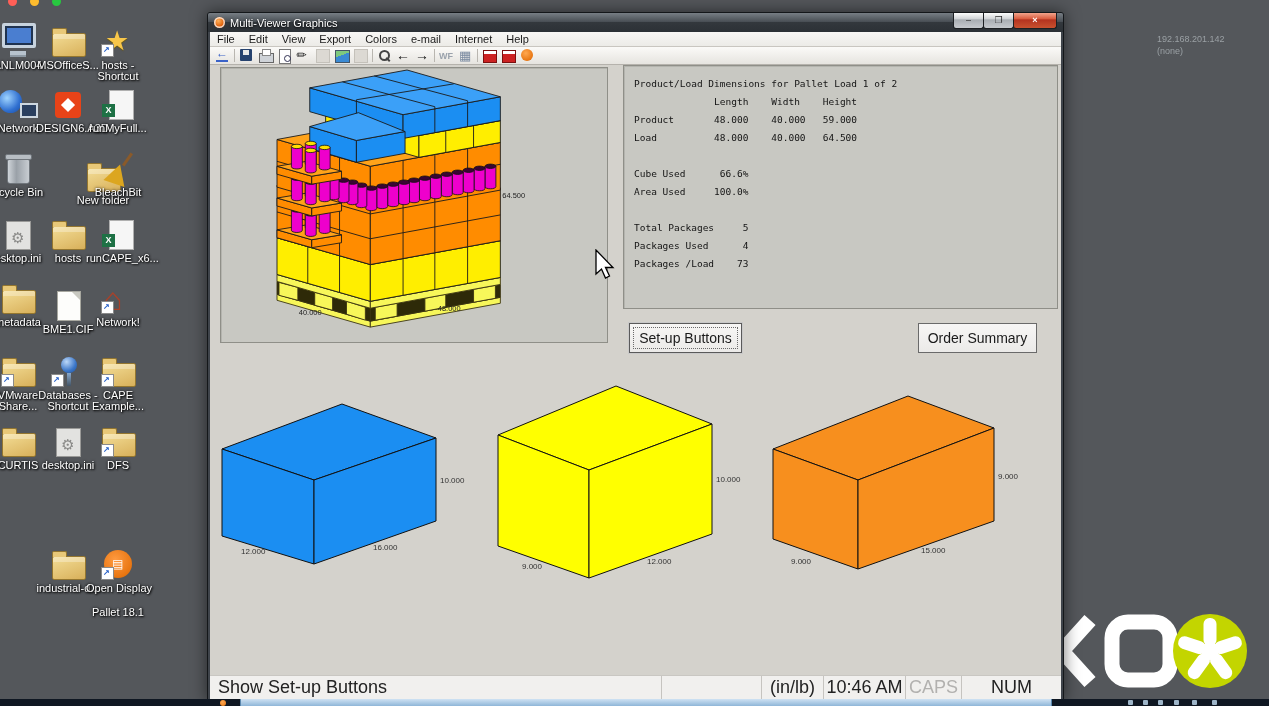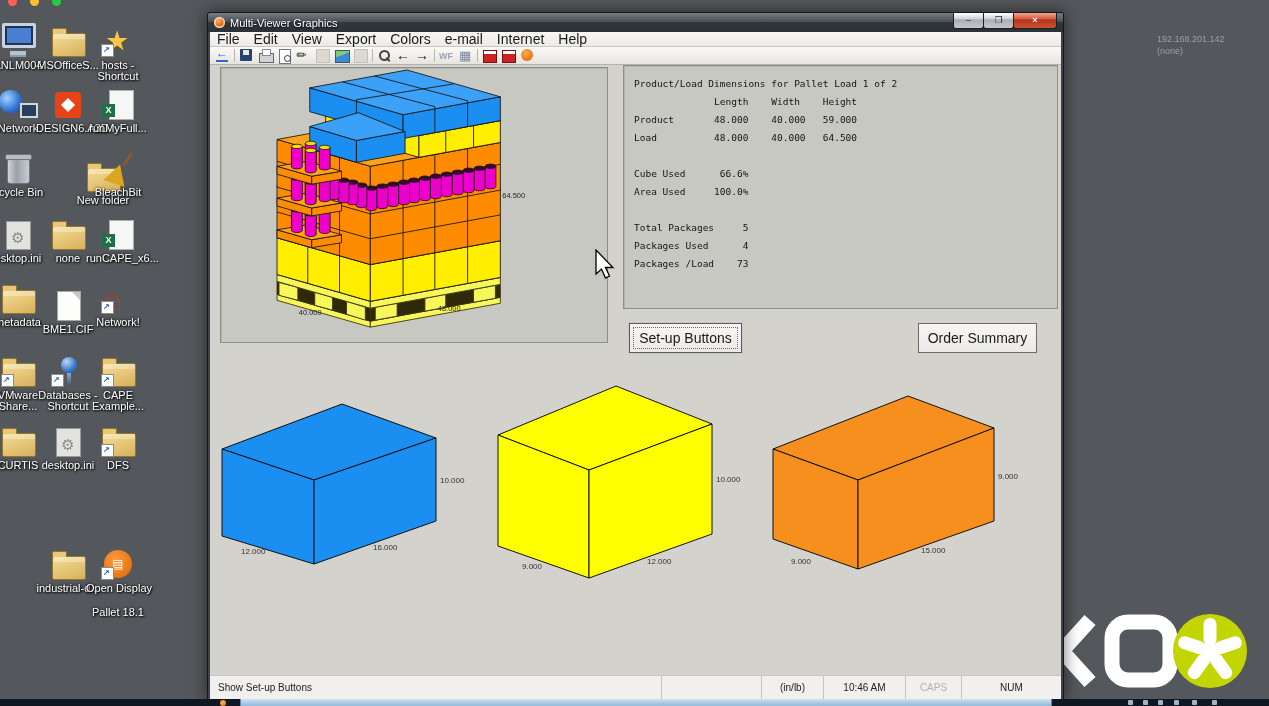--- a/index.html
+++ b/index.html
@@ -64,21 +64,21 @@
       background:radial-gradient(circle at 40% 35%,#ffb05a,#e0640f 55%,#aa4204);box-shadow:inset 0 0 0 1.5px rgba(255,255,255,.75)}
   .wtitle{color:#fff;font-size:11px;text-shadow:0 1px 2px #000}
   .wbtns{margin-left:auto;display:flex;margin-right:6px;margin-top:-4px}
   .wbtn{width:29px;height:15px;border:1px solid #1c1f22;border-top:none;font-size:9px;line-height:14px;
       text-align:center;color:#2c2c2c;background:linear-gradient(#fdfdfd,#cfd2d5 40%,#a8adb2 45%,#c6cace);
       border-radius:0 0 3px 3px;margin-left:-1px}
   .wbtn.close{background:linear-gradient(#f2a48c,#d9593c 40%,#b5331f 45%,#c9512f);color:#fff;width:42px;font-weight:bold}
 
   .win-body{position:absolute;left:2px;top:19px;right:2px;bottom:2px;background:#d4d2cc;overflow:hidden}
   .menubar{position:absolute;left:0;top:0;right:0;height:14px;background:linear-gradient(#f8f7f5,#ecebe7);
-      border-bottom:1px solid #c9c6c0;display:flex;align-items:center;font-size:14px;color:#1a1a1a}
+      border-bottom:1px solid #c9c6c0;display:flex;align-items:center;font-size:11px;color:#1a1a1a}
   .menu-item{padding:0 7px;line-height:14px}
   .toolbar{position:absolute;left:0;top:15px;right:0;height:17px;background:linear-gradient(#fbfaf8,#e6e4df);
       border-bottom:1px solid #b5b2ac;display:flex;align-items:center;padding-left:3px}
   .tb{width:17px;height:15px;position:relative;display:inline-block;margin:0 1px}
   .tb::before,.tb::after{content:"";position:absolute}
   .tb[data-kind="sep"]{width:3px}
   .tb[data-kind="sep"]::before{width:1px;height:13px;left:1px;top:1px;background:#b9b6b0}
   .tb[data-kind="back"]::before{content:"\2190";color:#3a62c8;font-weight:bold;font-size:12px;line-height:11px;left:2px;top:0}
   .tb[data-kind="back"]::after{width:12px;height:2px;left:2px;bottom:1px;background:#3a62c8}
   .tb[data-kind="save"]::before{width:12px;height:12px;left:2px;top:1px;background:#26426e;border-radius:1px}
@@ -112,21 +112,21 @@
       font-size:14px;color:#1a1a1a;text-align:center;line-height:28px;box-sizing:border-box}
   #btn-setup{left:419px;width:113px;border:1px solid #5a5a5a;box-shadow:0 0 0 1px #c9c9c9}
   #btn-setup .focusring{position:absolute;left:3px;top:3px;right:3px;bottom:3px;border:1px dotted #6a6a6a}
   #btn-solution{left:548px;width:142px;border:1px solid #bdbcba;color:#a3a2a0}
   #btn-order{left:708px;width:119px;border:1px solid #6a6a6a}
 
   .boxsvg{position:absolute}
   #cursor{position:absolute;left:384px;top:217px;z-index:9}
 
   .statusbar{position:absolute;left:0;bottom:0;right:0;height:23px;background:#f1f0ee;border-top:1px solid #c9c7c2;
-      display:flex;font-size:10px;color:#222;align-items:center}
+      display:flex;font-size:18px;color:#222;align-items:center}
   .sb-msg{flex:1;padding-left:8px}
   .sb-cell{border-left:1px solid #c6c4c0;height:100%;display:flex;align-items:center;justify-content:center;box-sizing:border-box}
   .sb-empty{width:100px}.sb-unit{width:62px}.sb-time{width:82px}.sb-caps{width:56px;color:#b2b1af}.sb-num{width:100px}
 
   
   .taskbar{position:absolute;left:0;bottom:0;width:1269px;height:7px;background:#0f1722;z-index:20}
   .tb-active{position:absolute;left:240px;top:0;width:810px;height:7px;
       background:linear-gradient(#cfe2f3,#8fb6d8);border-left:1px solid #5a87ad;border-right:1px solid #5a87ad}
   .tb-appdot{position:absolute;left:220px;top:1px;width:6px;height:6px;border-radius:50%;
       background:radial-gradient(circle at 40% 35%,#ffa850,#e87612)}
@@ -205,21 +205,21 @@
     </div>
 
     <div class="dicon" data-kind="gearfile" style="left: -14px; top: 218px;">
       <div class="ig"></div>
       <div class="dl">esktop.ini</div>
       <div class="dl" style="margin-top:0"></div>
     </div>
 
     <div class="dicon" data-kind="folder-doc" style="left: 36px; top: 218px;">
       <div class="ig"></div>
-      <div class="dl">none</div>
+      <div class="dl">hosts</div>
       <div class="dl" style="margin-top:0"></div>
     </div>
 
     <div class="dicon" data-kind="excel" style="left: 86px; top: 218px;">
       <div class="ig"></div>
       <div class="dl">runCAPE_x6...</div>
       <div class="dl" style="margin-top:0"></div>
     </div>
 
     <div class="dicon" data-kind="folder-plain" style="left: -14px; top: 282px;">

